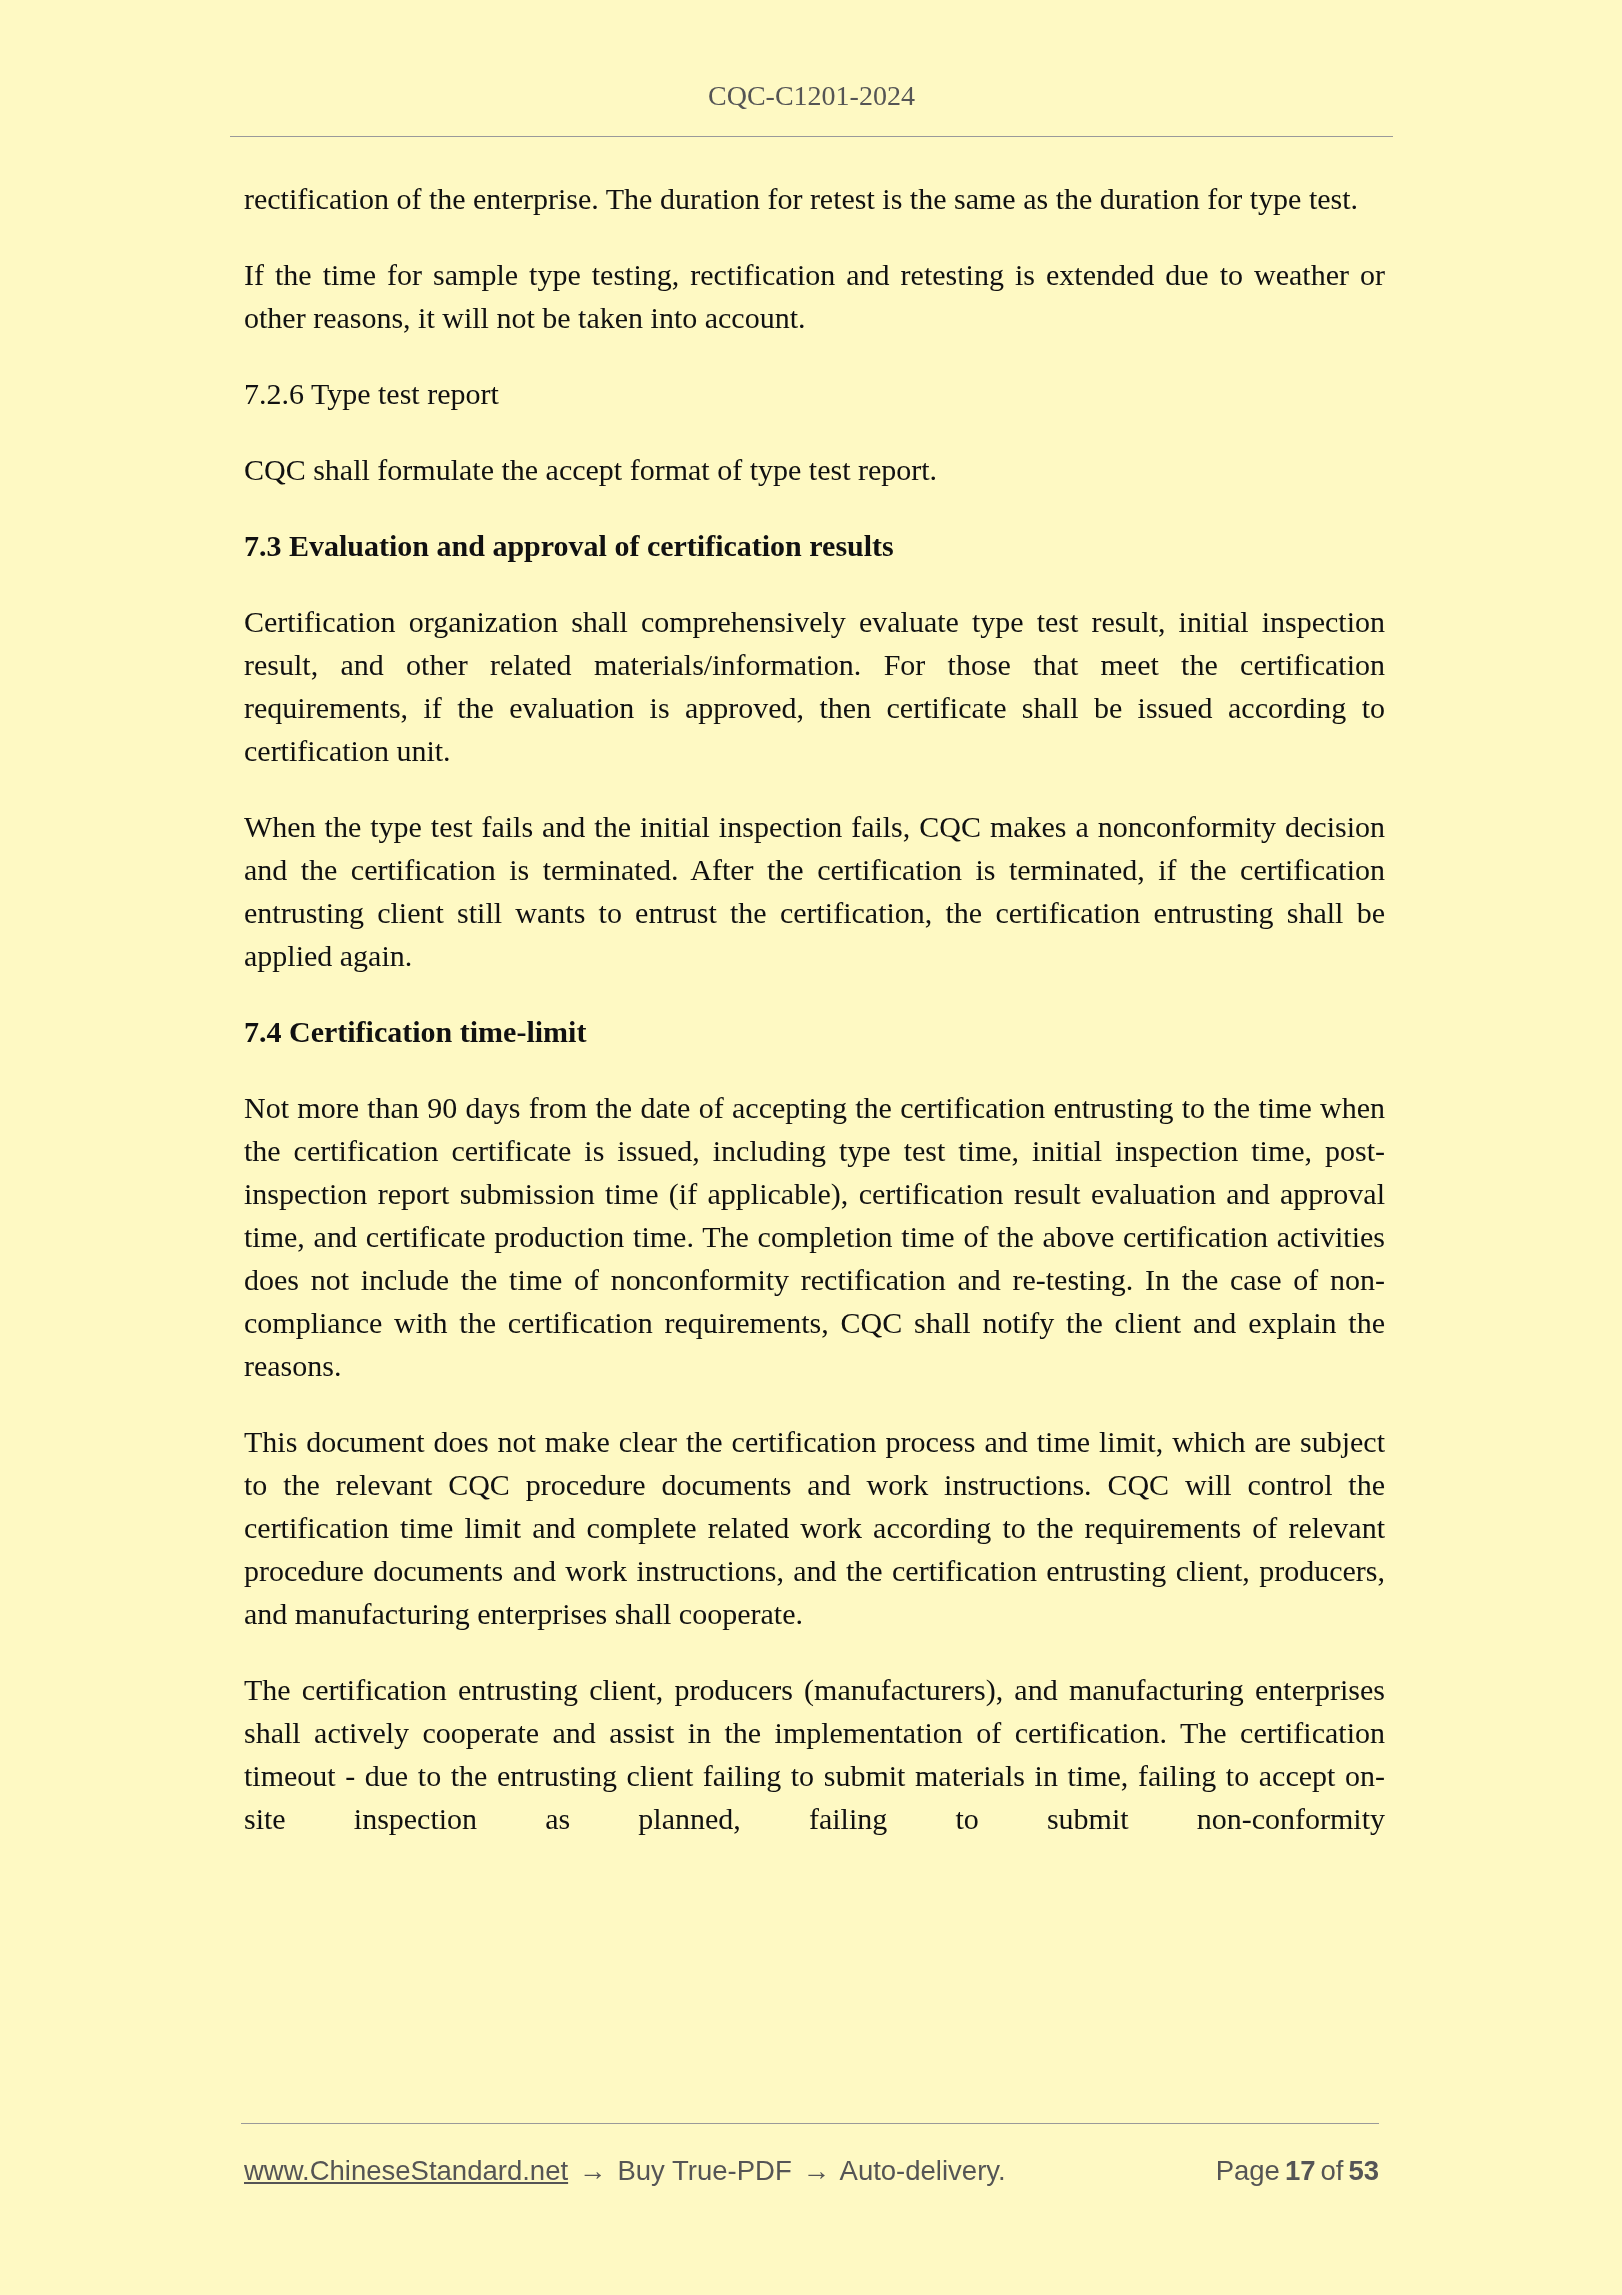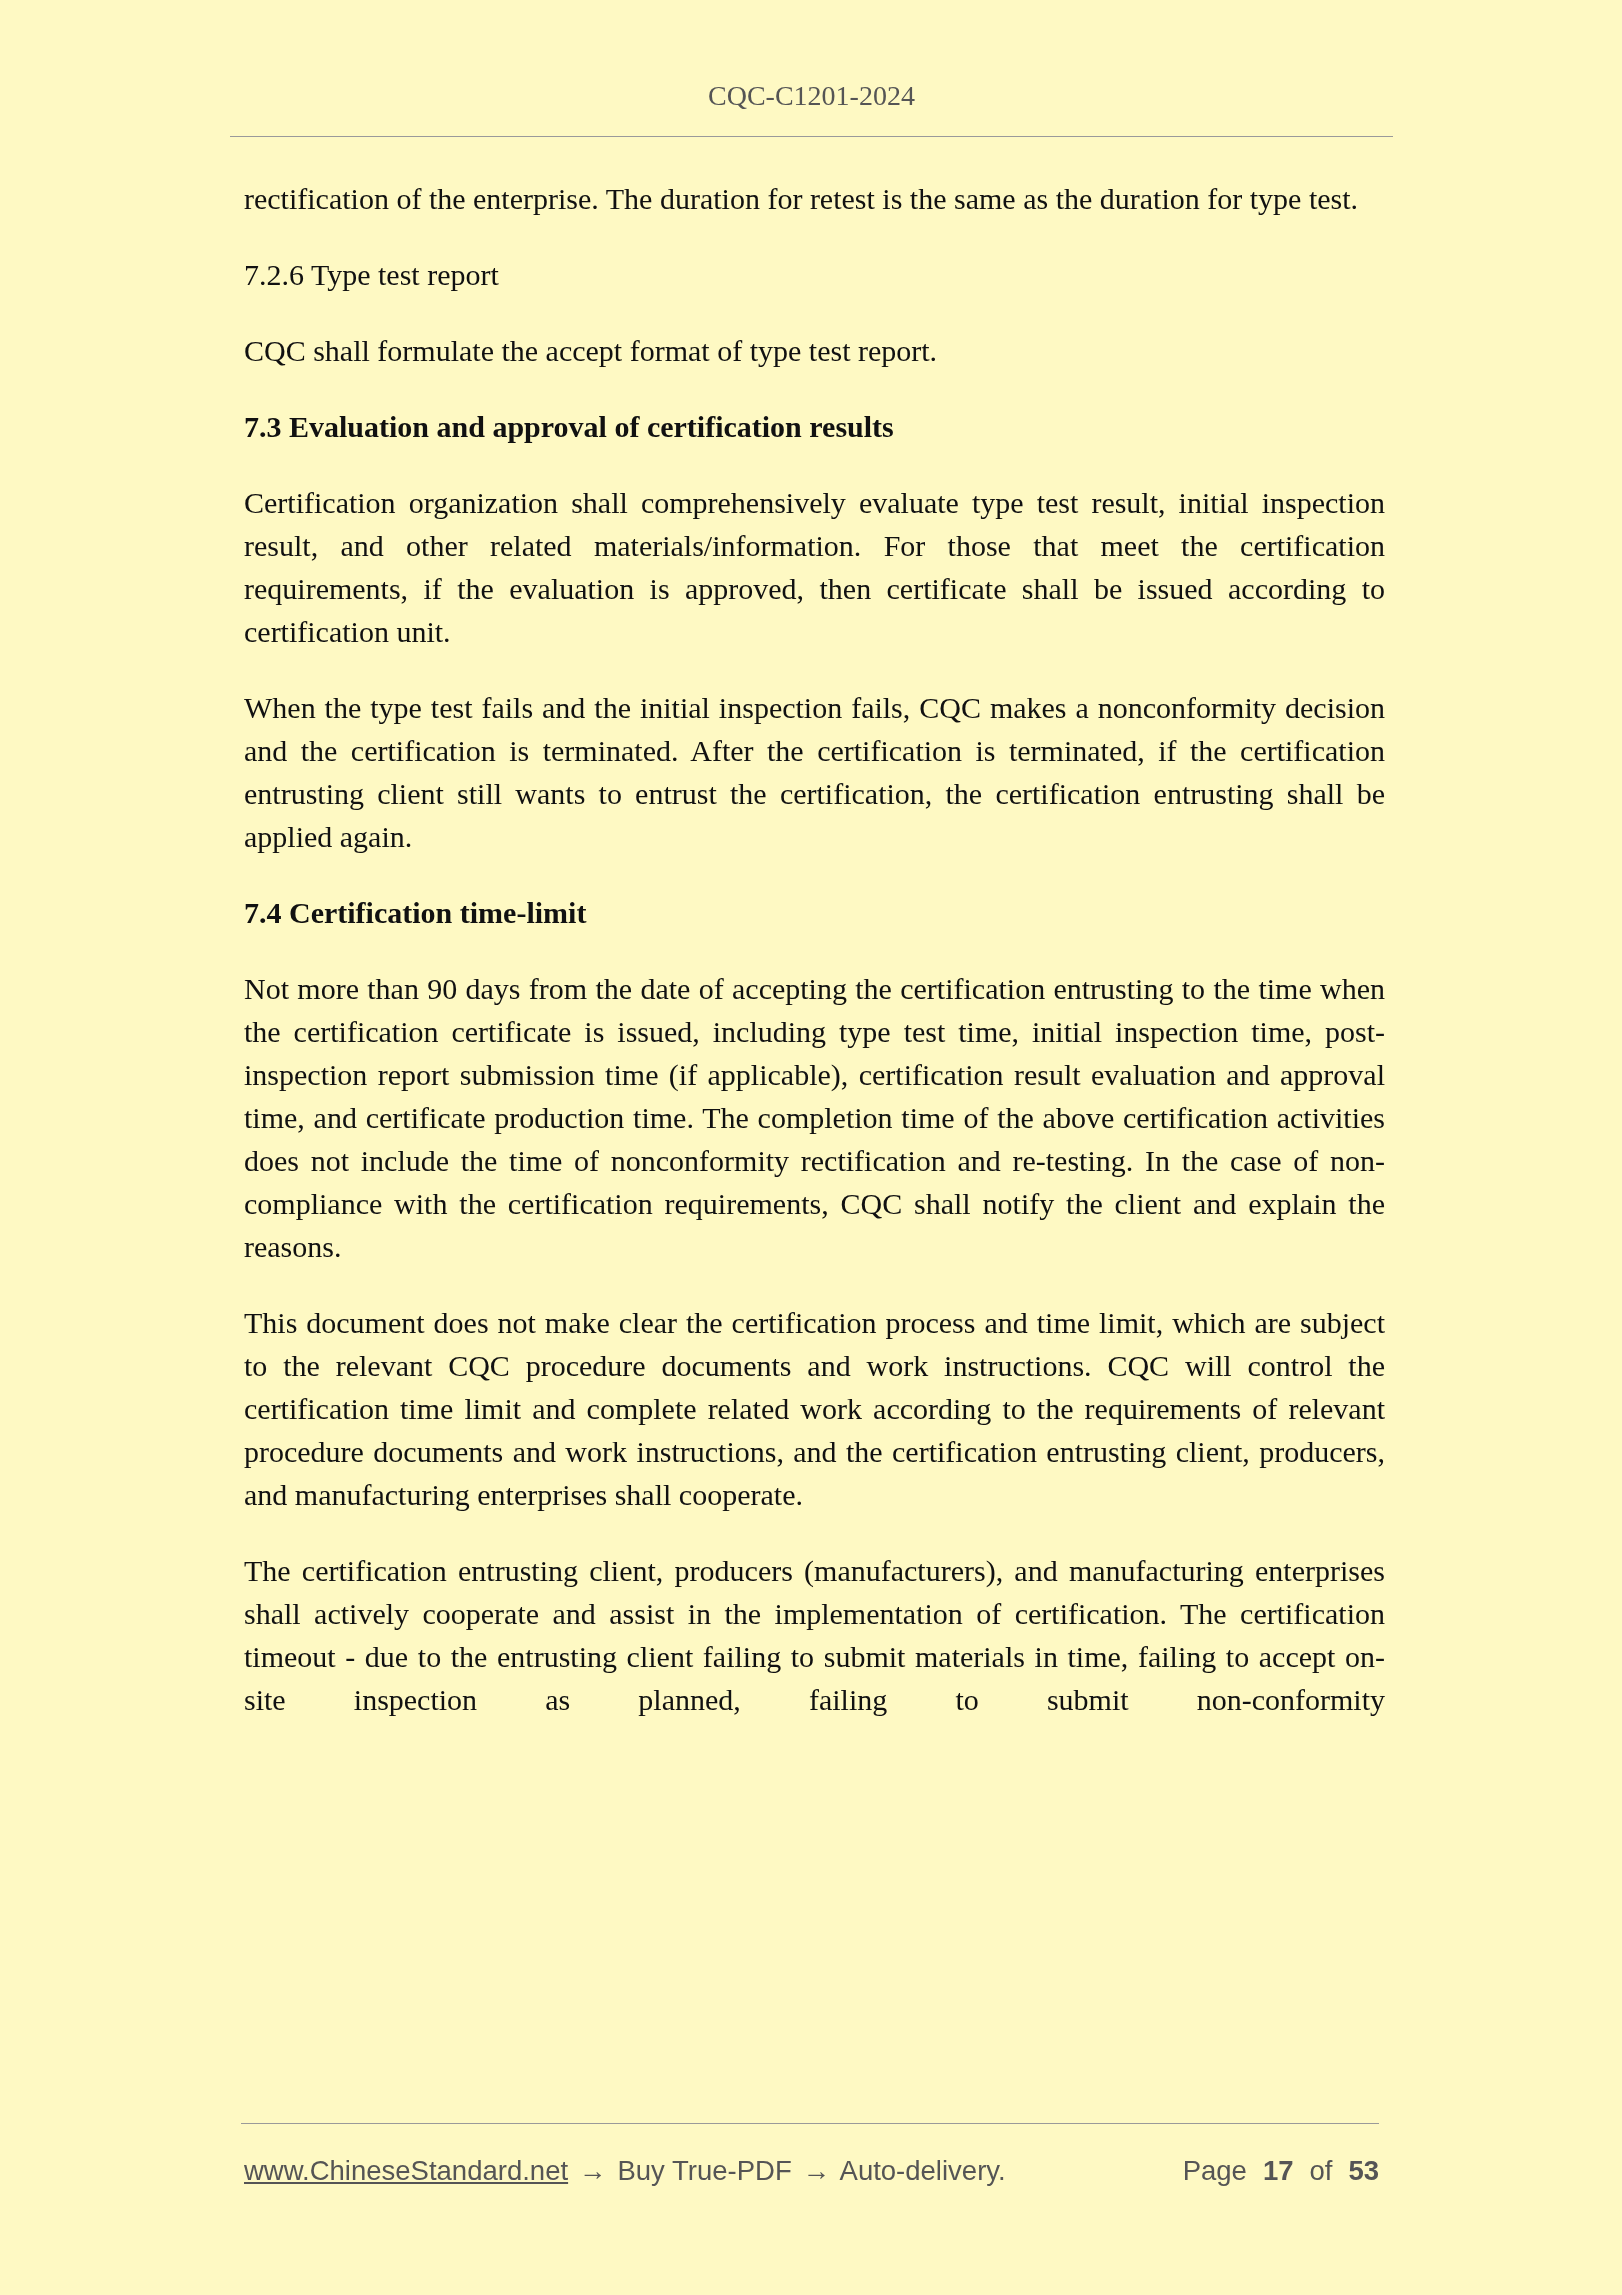--- a/index.html
+++ b/index.html
@@ -18,31 +18,32 @@
   .body h2 { margin: 16px 0 33px 0; font-size: 30px; line-height: 43px; font-weight: bold; }
   .footer-rule { position: absolute; left: 241px; width: 1138px; top: 2123px; height: 0; border-top: 1.7px solid #9a9a9a; }
   .footer {
     position: absolute; left: 244px; width: 1135px; top: 2155px;
     font-family: "Liberation Sans", sans-serif; font-size: 27.5px; color: #555;
     display: flex; justify-content: space-between; align-items: center;
   }
   .footer a { color: #555; text-decoration: underline; }
   .arrow { margin: 0 3.3px; }
   .page-num b { font-weight: bold; }
-  .page-num span { margin: 0 16px; }
+  .page-num span { margin: 0 5px; }
 </style>
 </head>
 <body>
 
 <div class="page">
   <div class="header-title">CQC-C1201-2024</div>
   <div class="header-rule"></div>
 
   <div class="body">
     <p>rectification of the enterprise. The duration for retest is the same as the duration for type test.</p>
+    <p>If the time for sample type testing, rectification and retesting is extended due to weather or other reasons, it will not be taken into account.</p>
     <p>7.2.6 Type test report</p>
     <p>CQC shall formulate the accept format of type test report.</p>
     <h2>7.3 Evaluation and approval of certification results</h2>
     <p>Certification organization shall comprehensively evaluate type test result, initial inspection result, and other related materials/information. For those that meet the certification requirements, if the evaluation is approved, then certificate shall be issued according to certification unit.</p>
     <p>When the type test fails and the initial inspection fails, CQC makes a nonconformity decision and the certification is terminated. After the certification is terminated, if the certification entrusting client still wants to entrust the certification, the certification entrusting shall be applied again.</p>
     <h2>7.4 Certification time-limit</h2>
     <p>Not more than 90 days from the date of accepting the certification entrusting to the time when the certification certificate is issued, including type test time, initial inspection time, post-inspection report submission time (if applicable), certification result evaluation and approval time, and certificate production time. The completion time of the above certification activities does not include the time of nonconformity rectification and re-testing. In the case of non-compliance with the certification requirements, CQC shall notify the client and explain the reasons.</p>
     <p>This document does not make clear the certification process and time limit, which are subject to the relevant CQC procedure documents and work instructions. CQC will control the certification time limit and complete related work according to the requirements of relevant procedure documents and work instructions, and the certification entrusting client, producers, and manufacturing enterprises shall cooperate.</p>
     <p style="text-align-last: justify;">The certification entrusting client, producers (manufacturers), and manufacturing enterprises shall actively cooperate and assist in the implementation of certification. The certification timeout - due to the entrusting client failing to submit materials in time, failing to accept on-site inspection as planned, failing to submit non-conformity</p>
   </div>

